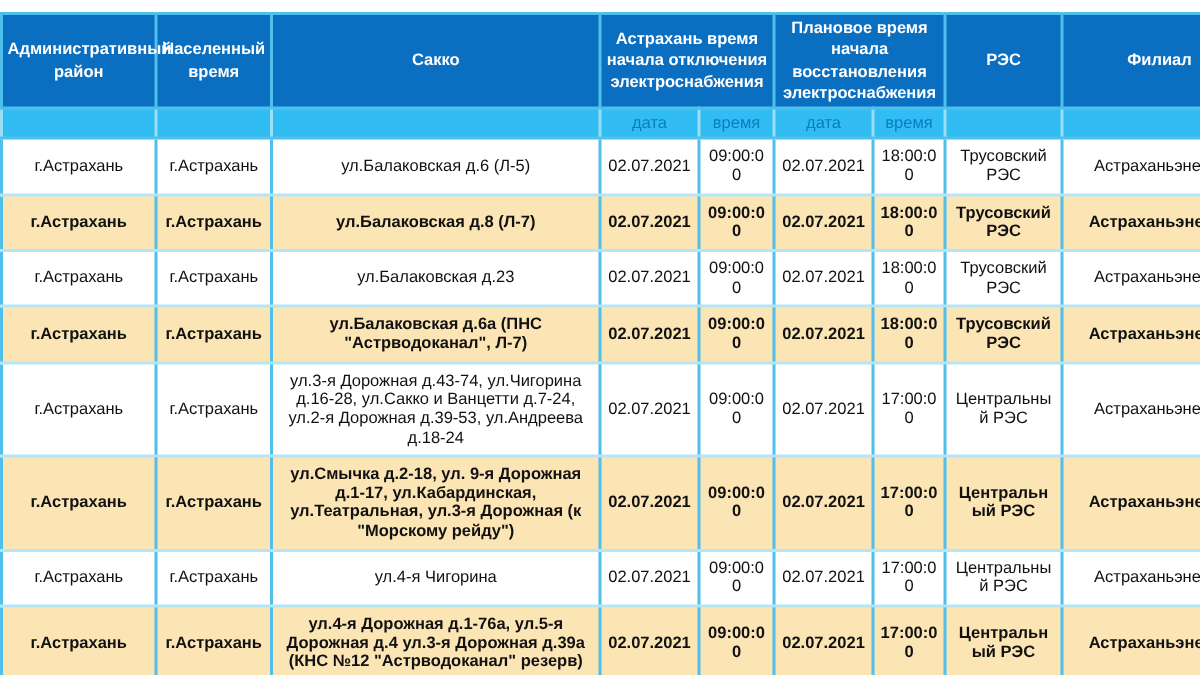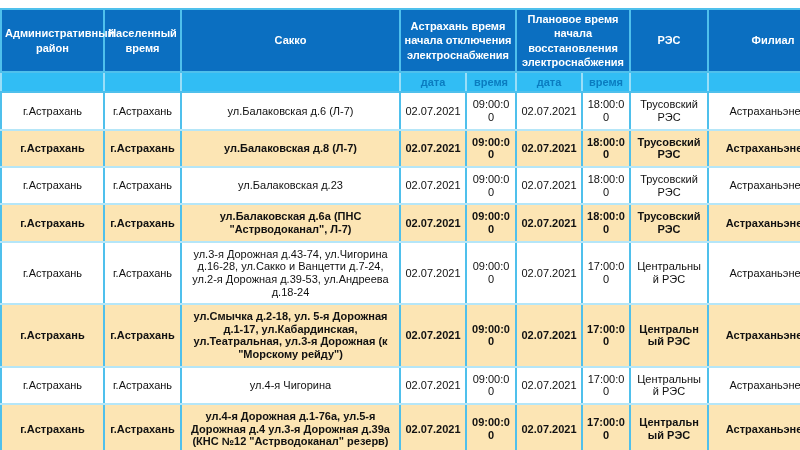--- a/index.html
+++ b/index.html
@@ -38,21 +38,21 @@
     vertical-align:middle;
     border-left:2px solid var(--grid-v);
     border-right:2px solid var(--grid-v);
     border-bottom:2px solid var(--grid-v);
     padding:2px 3px;
   }
   thead tr.main-header th{height:62px;}
   thead tr.sub-header th{
     background:var(--subheader-bg);
     color:var(--subheader-text);
-    font-weight:700;
+    font-weight:400;
     height:18px;
     border-left:2px solid #9adef8;
     border-right:2px solid #9adef8;
     border-bottom:2px solid var(--grid-v);
   }
   tbody td{
     font-size:11px;
     line-height:1.15;
     text-align:center;
     vertical-align:middle;
@@ -104,21 +104,21 @@
         <th>дата</th>
         <th>время</th>
         <th></th>
         <th></th>
       </tr>
     </thead>
     <tbody>
   <tr>
     <td>г.Астрахань</td>
     <td>г.Астрахань</td>
-    <td>ул.Балаковская д.6 (Л-7)</td>
+    <td>ул.Балаковская д.6 (Л-5)</td>
     <td>02.07.2021</td>
     <td>09:00:00</td>
     <td>02.07.2021</td>
     <td>18:00:00</td>
     <td>Трусовский РЭС</td>
     <td>Астраханьэнерго</td>
   </tr>
 
   <tr>
     <td>г.Астрахань</td>
@@ -164,21 +164,21 @@
     <td>09:00:00</td>
     <td>02.07.2021</td>
     <td>17:00:00</td>
     <td>Центральный РЭС</td>
     <td>Астраханьэнерго</td>
   </tr>
 
   <tr>
     <td>г.Астрахань</td>
     <td>г.Астрахань</td>
-    <td>ул.Смычка д.2-18, ул. 5-я Дорожная д.1-17, ул.Кабардинская, ул.Театральная, ул.3-я Дорожная (к "Морскому рейду")</td>
+    <td>ул.Смычка д.2-18, ул. 9-я Дорожная д.1-17, ул.Кабардинская, ул.Театральная, ул.3-я Дорожная (к "Морскому рейду")</td>
     <td>02.07.2021</td>
     <td>09:00:00</td>
     <td>02.07.2021</td>
     <td>17:00:00</td>
     <td>Центральный РЭС</td>
     <td>Астраханьэнерго</td>
   </tr>
 
   <tr>
     <td>г.Астрахань</td>

